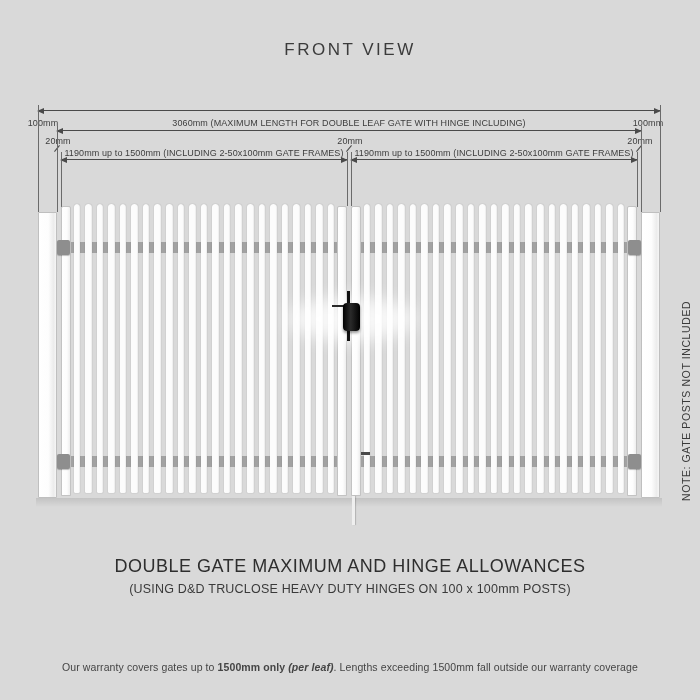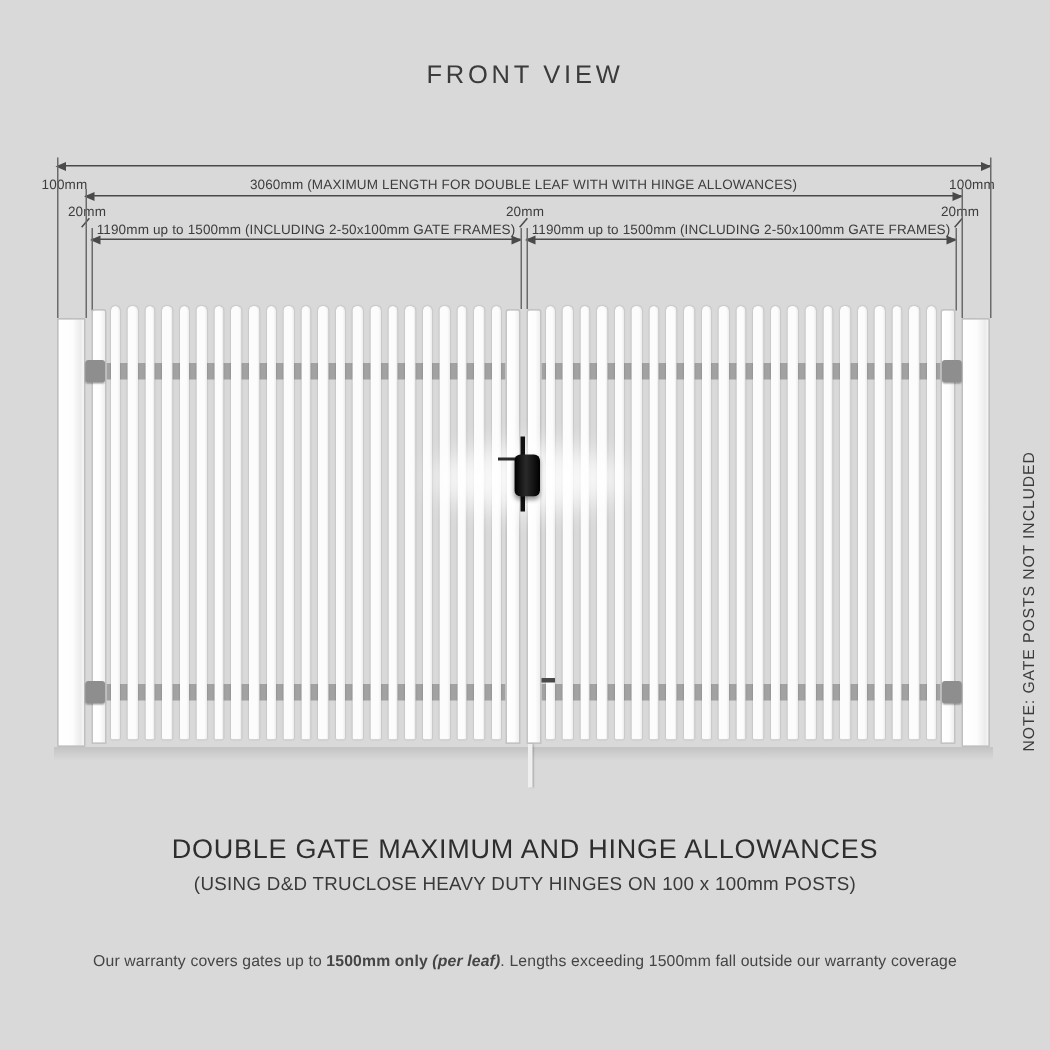--- a/index.html
+++ b/index.html
@@ -58,37 +58,37 @@
     transform:rotate(-90deg); white-space:nowrap; font-size:10.5px; letter-spacing:.6px;
     color:#3a3a3a; }
 
   
   .footer-heading { position:absolute; top:556px; left:0; width:100%; text-align:center;
     font-size:18px; letter-spacing:.5px; color:#2e2e2e; }
   .footer-subheading { position:absolute; top:582px; left:0; width:100%; text-align:center;
     font-size:12.5px; letter-spacing:.2px; color:#3a3a3a; }
   .note-line { position:absolute; left:0; width:100%; text-align:center;
     font-size:10.5px; color:#454545; letter-spacing:.1px; }
-  .n1 { top:627px; } .n2 { top:635px; } .n3 { top:668px; }
+  .n1 { top:627px; } .n2 { top:661px; } .n3 { top:668px; }
   .b { font-weight:bold; } .bi { font-weight:bold; font-style:italic; }
 </style>
 </head>
 <body>
 
 <div class="stage">
 
   <div class="front-title">FRONT VIEW</div>
 
   <div class="dim-line" style="left:38px; top:110px; width:622px;">
     <span class="arrow a-left"></span>
     <span class="arrow a-right"></span>
   </div>
 
   <div class="dim-label" style="left:43px;  top:118px;">100mm</div>
-  <div class="dim-label" style="left:349px; top:118px;">3060mm (MAXIMUM LENGTH FOR DOUBLE LEAF WITH WITH HINGE ALLOWANCES)</div>
+  <div class="dim-label" style="left:349px; top:118px;">3060mm (MAXIMUM LENGTH FOR DOUBLE LEAF GATE WITH HINGE INCLUDING)</div>
   <div class="dim-label" style="left:648px; top:118px;">100mm</div>
   <div class="dim-line" style="left:57px; top:130px; width:584px;">
     <span class="arrow a-left"></span>
     <span class="arrow a-right"></span>
   </div>
 
   <div class="dim-label" style="left:58px;  top:136px;">20mm</div>
   <div class="dim-label" style="left:350px; top:136px;">20mm</div>
   <div class="dim-label" style="left:640px; top:136px;">20mm</div>
   <span class="tick t1" style="left:53px;  top:148px;"></span>

